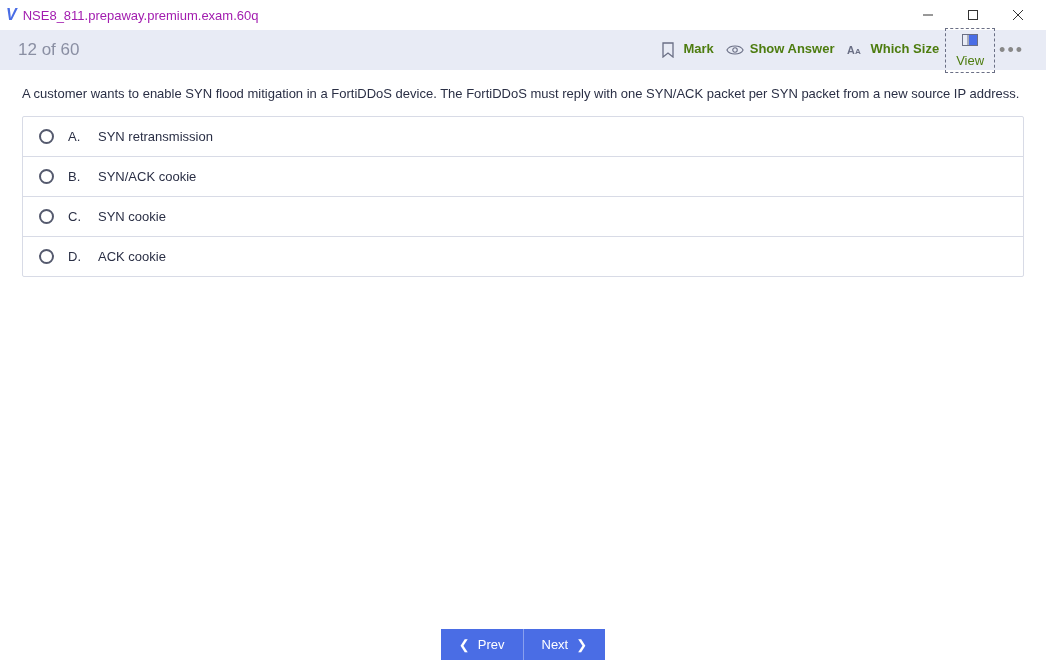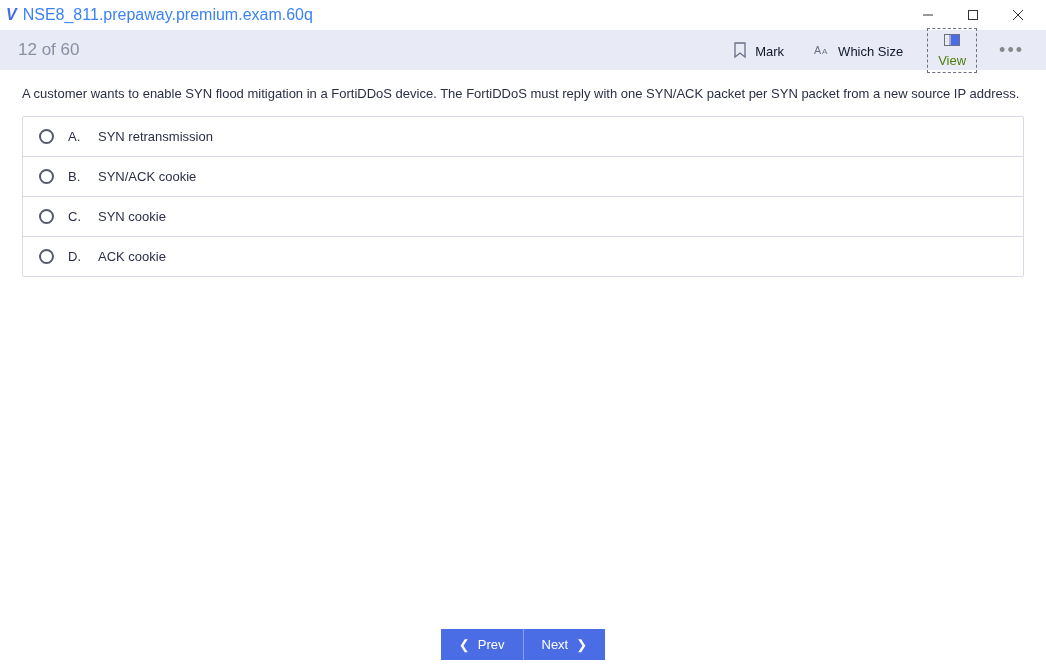--- a/index.html
+++ b/index.html
@@ -23,22 +23,22 @@
     }
     .titlebar .app-icon {
       color: #4a6de5;
       font-weight: bold;
       font-size: 16px;
       margin-right: 6px;
       font-style: italic;
     }
     .titlebar .title-text {
       flex: 1;
-      color: #3b82f6;
-      font-size: 16px;
+      color: #a21caf;
+      font-size: 13px;
     }
     .win-controls {
       display: flex;
       align-items: center;
       gap: 0;
     }
     .win-btn {
       width: 45px;
       height: 30px;
       display: flex;
@@ -48,35 +48,36 @@
       color: #333;
       cursor: pointer;
     }
 
     .toolbar {
       height: 40px;
       background: #e8ebf5;
       display: flex;
       align-items: center;
       padding: 0 18px;
-      gap: 18px;
+      gap: 0;
     }
     .q-counter {
       color: #8a8fa3;
       font-size: 17px;
       flex: 1;
     }
     .tb-item {
       display: flex;
-      align-items: flex-end;
+      align-items: flex-start;
       gap: 6px;
-      color: #0f172a;
+      color: #4d7c0f;
       font-size: 13px;
       cursor: pointer;
       padding: 4px 6px;
+      font-weight: bold;
     }
     .tb-item .ico {
       width: 18px;
       height: 18px;
       display: inline-flex;
       align-items: center;
       justify-content: center;
     }
     .tb-view {
       border: 1px dashed #6a6f85;
@@ -195,20 +196,29 @@
 
 <div class="toolbar">
   <span class="q-counter">12 of 60</span>
   <div class="tb-item">
     <span class="ico">
       <svg width="14" height="16" viewBox="0 0 14 16">
           <path d="M2 1 h10 v14 l-5 -4 l-5 4 z" fill="none" stroke="#6a6f85" stroke-width="1.3"></path>
         </svg>
     </span>
     <span>Mark</span>
+  </div>
+  <div class="tb-item">
+    <span class="ico">
+      <svg width="20" height="14" viewBox="0 0 20 14">
+          <path d="M1 7 C4 1 16 1 19 7 C16 13 4 13 1 7 Z" fill="none" stroke="#6a6f85" stroke-width="1.2"></path>
+          <circle cx="10" cy="7" r="2.5" fill="none" stroke="#6a6f85" stroke-width="1.2"></circle>
+        </svg>
+    </span>
+    <span>Show Answer</span>
   </div>
   <div class="tb-item">
     <span class="ico">
       <svg width="20" height="16" viewBox="0 0 20 16">
           <text x="0" y="13" font-size="12" fill="#6a6f85" font-family="Arial">A</text>
           <text x="9" y="13" font-size="9" fill="#6a6f85" font-family="Arial">A</text>
         </svg>
     </span>
     <span>Which Size</span>
   </div>

